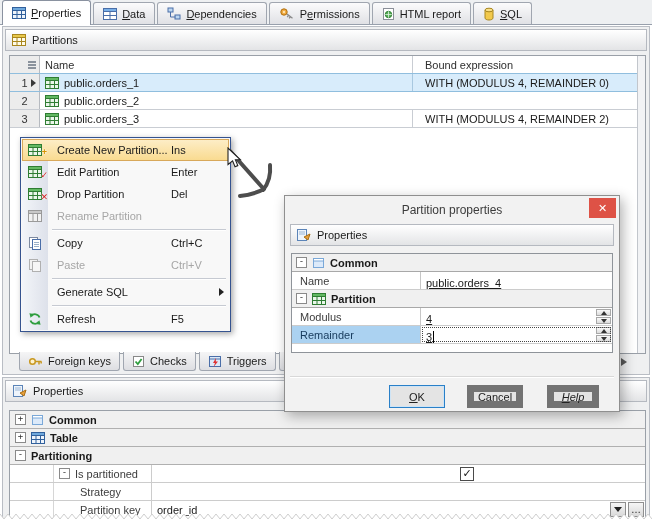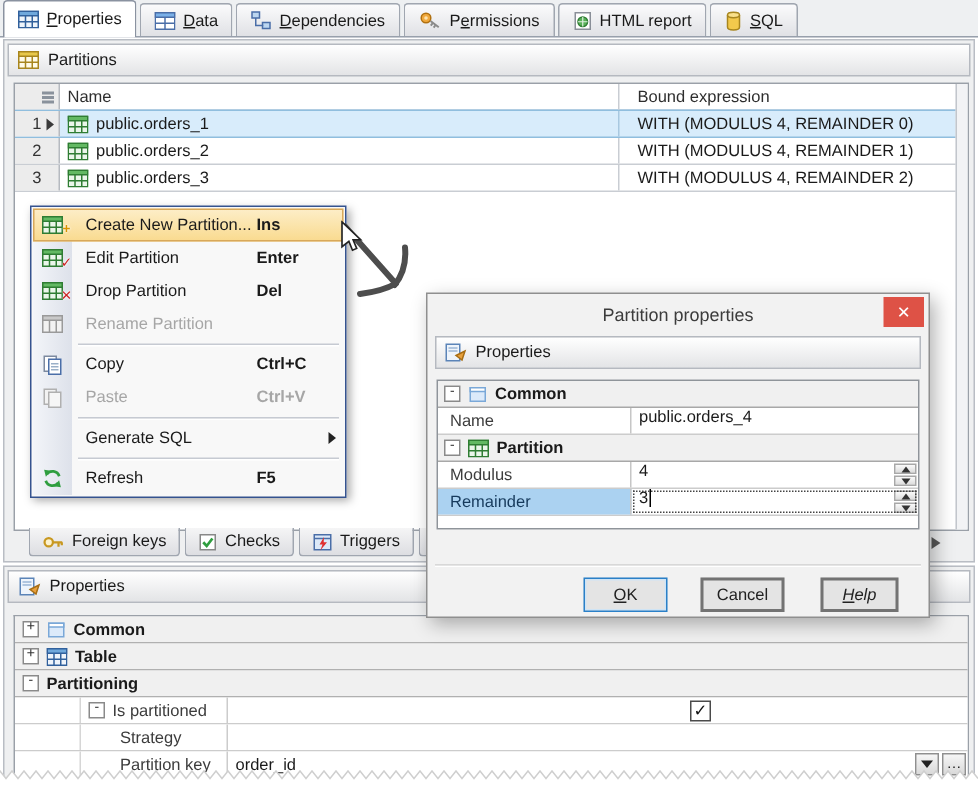--- a/index.html
+++ b/index.html
@@ -89,21 +89,21 @@
   #torn{position:absolute;left:0;top:511px;width:652px;height:21px;z-index:6;pointer-events:none;}
 
   
   #menu{position:absolute;left:20px;top:137px;width:211px;z-index:40;
     background:#f8f8f8;border:1px solid #35538f;box-shadow:2px 2px 6px rgba(0,0,0,.35);padding:1px;box-sizing:border-box;}
   #menu::before{content:'';position:absolute;left:1px;top:1px;bottom:1px;width:26px;
     background:linear-gradient(90deg,#f3f5f9,#dde1ea);}
   .mitem{display:flex;align-items:center;height:22px;position:relative;cursor:default;}
   .micon{width:26px;flex:none;display:flex;align-items:center;justify-content:center;position:relative;}
   .mlabel{padding-left:9px;white-space:nowrap;position:relative;}
-  .mshort{width:44px;margin-left:auto;margin-right:14px;text-align:left;position:relative;flex:none;font-weight:bold;}
+  .mshort{width:44px;margin-left:auto;margin-right:14px;text-align:left;position:relative;flex:none;}
   .mitem.hl{background:linear-gradient(#fdeec9,#f9da8e);outline:1px solid #d8a85a;outline-offset:-1px;}
   .mitem.disabled .mlabel,.mitem.disabled .mshort{color:#a6a6a6;}
   .msep{height:5px;display:flex;align-items:center;position:relative;}
   .msep i{display:block;margin-left:30px;margin-right:3px;flex:1;border-top:1px solid #c6cad2;box-shadow:0 1px 0 #fff;}
   .subarrow{position:absolute;right:5px;border-top:4px solid transparent;border-bottom:4px solid transparent;border-left:5px solid #222;}
   .badge{position:absolute;font-weight:bold;font-size:9px;line-height:9px;}
 
   
   #dialog{position:absolute;left:284px;top:195px;width:336px;height:217px;z-index:50;
     background:#f2f2f2;border:1px solid #8f8f8f;box-shadow:3px 4px 12px rgba(0,0,0,.3);box-sizing:border-box;}
@@ -112,31 +112,31 @@
     display:flex;align-items:center;justify-content:center;font-size:11px;cursor:pointer;}
   #dhead{margin:0 5px;height:22px;background:linear-gradient(#ffffff,#e3e4e6);
     border:1px solid #b5b9c0;display:flex;align-items:center;gap:6px;padding:0 5px;box-sizing:border-box;}
   #dgrid{position:absolute;left:6px;top:57px;width:322px;height:100px;background:#fff;
     border:1px solid #8f949a;box-sizing:border-box;}
   .drow{display:flex;height:18px;box-sizing:border-box;border-bottom:1px solid #cccccc;background:#fff;align-items:stretch;}
   .drow.group{background:#f0f0f0;border-bottom:1px solid #a8a8a8;align-items:center;gap:5px;padding-left:4px;}
   .dlbl{width:129px;border-right:1px solid #c6c6c6;display:flex;align-items:center;
     padding-left:8px;box-sizing:border-box;color:#3c3c3c;}
   .dlbl.selrow{background:#abd2f1;color:#163a5c;}
-  .dval{flex:1;display:flex;align-items:flex-start;padding-left:5px;box-sizing:border-box;position:relative;}
+  .dval{flex:1;display:flex;align-items:flex-end;padding-left:5px;box-sizing:border-box;position:relative;text-decoration:underline;}
   .dval.editing{outline:1px dotted #444;outline-offset:-2px;}
   .spin{width:15px;align-self:stretch;display:flex;flex-direction:column;gap:1px;margin-left:auto;margin-right:1px;padding:1px 0;box-sizing:border-box;}
   .sbtn{flex:1;background:linear-gradient(#fafafa,#dcdcdc);border:1px solid #a8a8a8;
     display:flex;align-items:center;justify-content:center;cursor:pointer;}
   .sbtn.up::after{content:'';border-left:3px solid transparent;border-right:3px solid transparent;border-bottom:4px solid #333;}
   .sbtn.down::after{content:'';border-left:3px solid transparent;border-right:3px solid transparent;border-top:4px solid #333;}
   .caret{display:inline-block;width:1px;height:12px;background:#000;margin-left:1px;}
   #dsep{position:absolute;left:5px;right:5px;top:180px;border-top:1px solid #d8d8d8;box-shadow:0 1px 0 #fff;}
   #dbuttons{position:absolute;left:0;top:189px;width:100%;height:24px;}
-  .btn{position:absolute;height:23px;background:#e4e4e4;border:2px solid #737373;
+  .btn{position:absolute;height:23px;background:#e4e4e4;border:7px solid #737373;
     display:flex;align-items:center;justify-content:center;cursor:pointer;color:#222;box-sizing:border-box;}
   .btn.focused{border:1px solid #2a80c8;box-shadow:inset 0 0 0 1px #cfe4f5;}
 
   
   #annot{position:absolute;left:222px;top:143px;width:70px;height:70px;z-index:70;pointer-events:none;}
   #cursor{position:absolute;left:227px;top:147px;z-index:71;pointer-events:none;}
   u{text-decoration:underline;}
 </style>
 </head>
 <body>
@@ -252,21 +252,20 @@
               <svg width="14" height="12" viewBox="0 0 14 12">
                 <rect x="0.5" y="0.5" width="13" height="11" fill="#eaf6ea" stroke="#2f7d33"></rect>
                 <rect x="0.5" y="0.5" width="13" height="3" fill="#63b963" stroke="#2f7d33"></rect>
                 <line x1="5" y1="3.5" x2="5" y2="11.5" stroke="#2f7d33"></line>
                 <line x1="9.5" y1="3.5" x2="9.5" y2="11.5" stroke="#2f7d33"></line>
                 <line x1="0.5" y1="7.5" x2="13.5" y2="7.5" stroke="#2f7d33"></line>
               </svg>
             </span>
             <span>public.orders_2</span>
           </div>
-          <div class="cellbound">WITH (MODULUS 4, REMAINDER 1)</div>
         </div>
         <div class="g1row">
           <div class="rnum">3</div>
           <div class="cellname">
             <span class="icon">
               <svg width="14" height="12" viewBox="0 0 14 12">
                 <rect x="0.5" y="0.5" width="13" height="11" fill="#eaf6ea" stroke="#2f7d33"></rect>
                 <rect x="0.5" y="0.5" width="13" height="3" fill="#63b963" stroke="#2f7d33"></rect>
                 <line x1="5" y1="3.5" x2="5" y2="11.5" stroke="#2f7d33"></line>
                 <line x1="9.5" y1="3.5" x2="9.5" y2="11.5" stroke="#2f7d33"></line>

